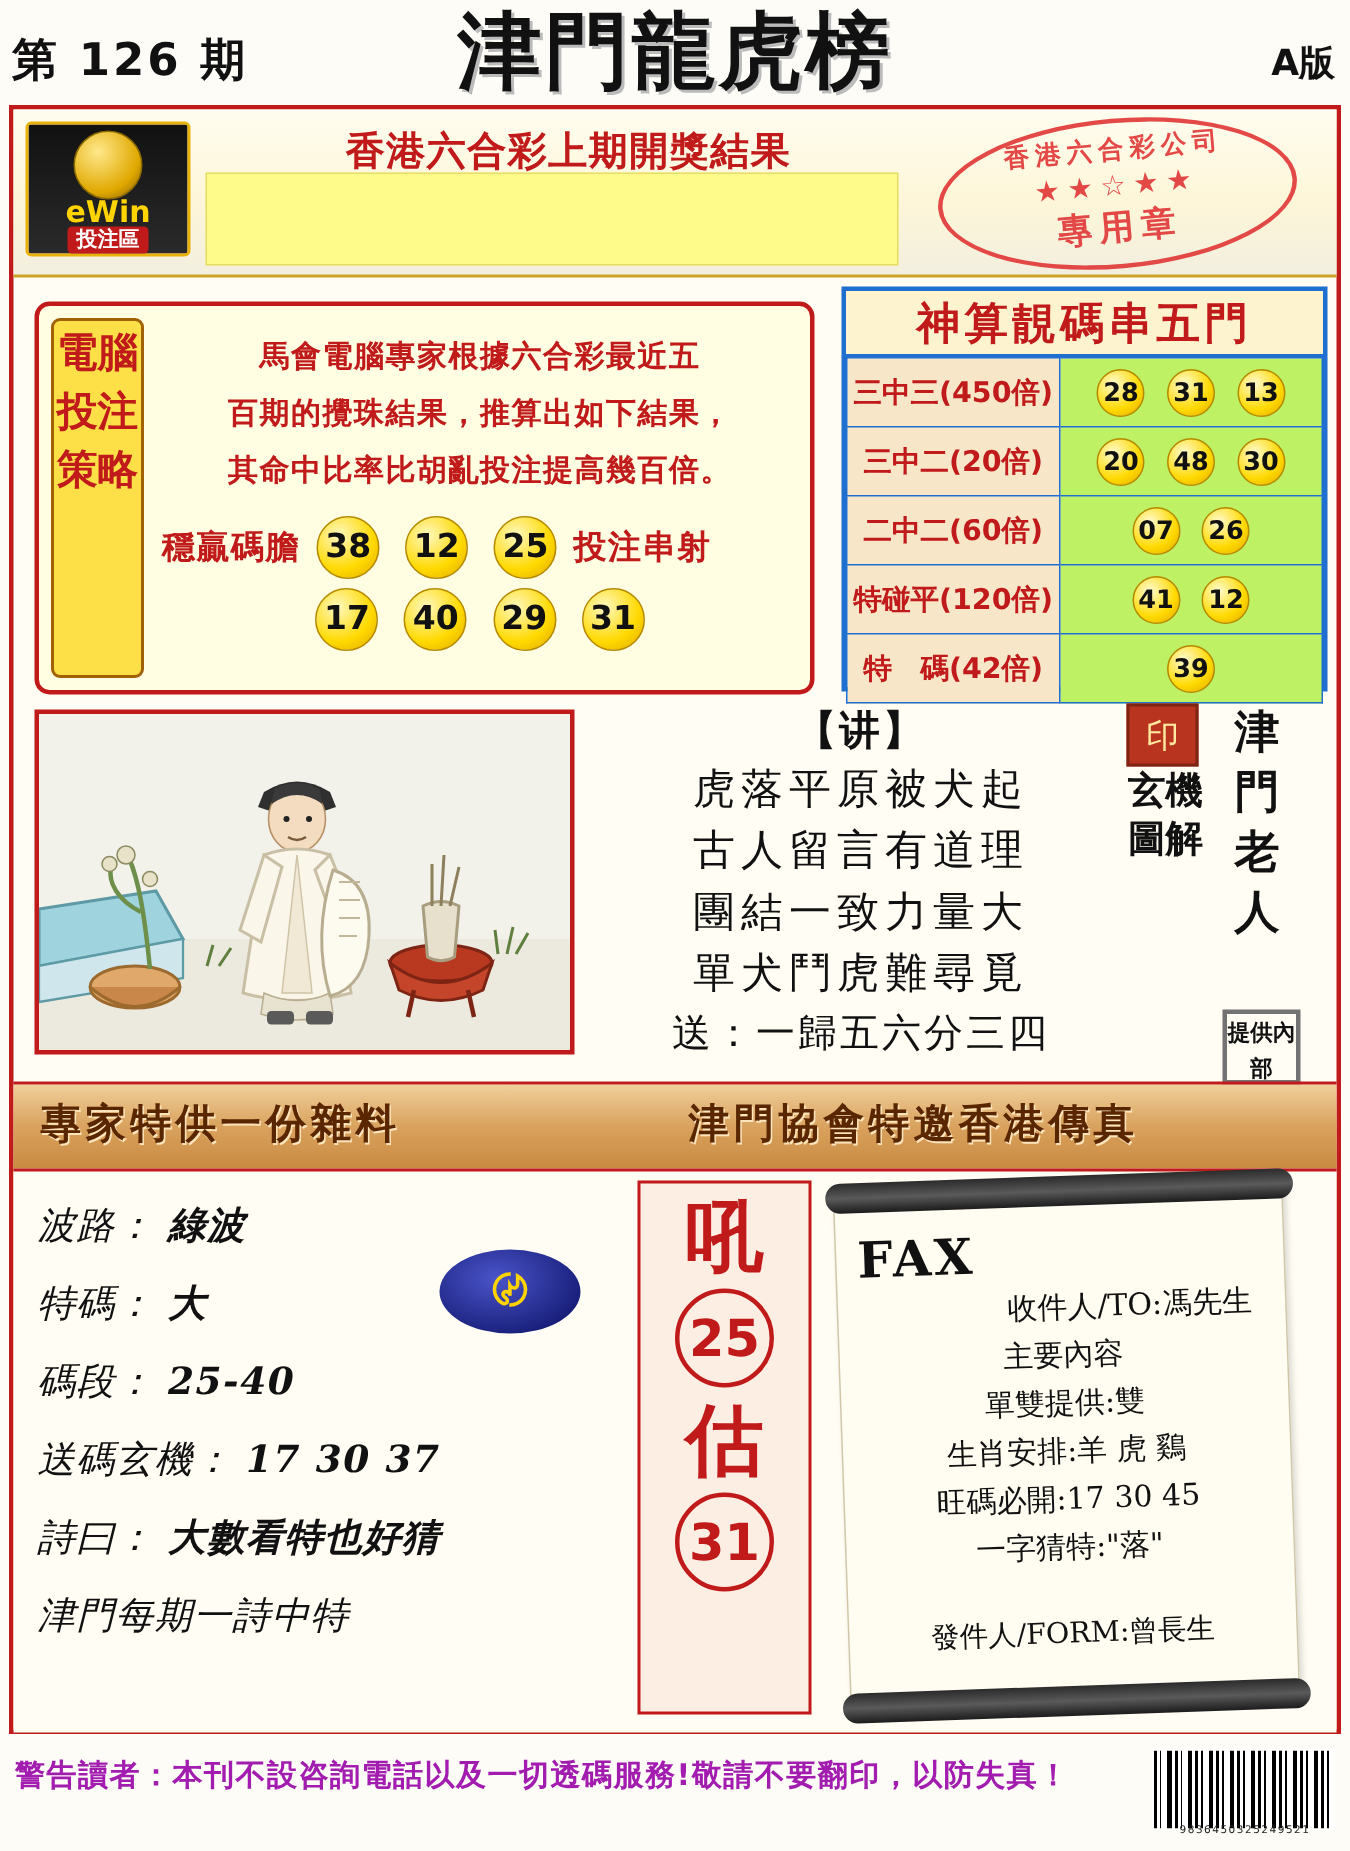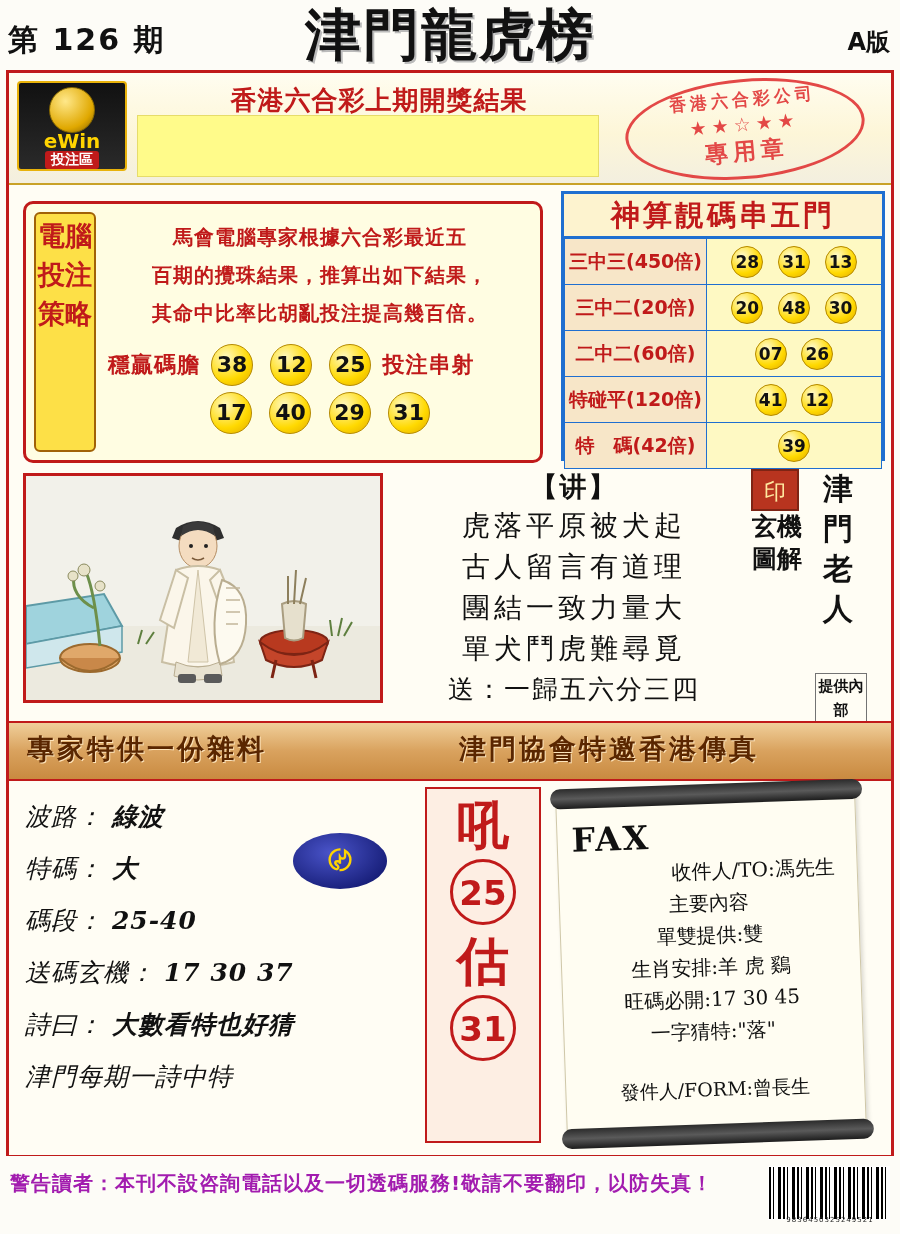--- a/index.html
+++ b/index.html
@@ -150,21 +150,21 @@
   }
   .ntable table{width:100%;border-collapse:collapse;}
   .ntable td{
     border:1px solid #1f6fd0;
     height:43px;
     font-size:19px;color:#c01a1a;font-weight:bold;
     text-align:center;
     background:#f7e6c8;
   }
   .ntable td.cell-nums{
-    background:#fef9c3;width:172px;
+    background:#bef264;width:172px;
   }
   .ball-sm{
     display:inline-block;width:30px;height:30px;border-radius:50%;
     background:radial-gradient(circle at 35% 30%,#fffbd0,#ffd900 60%,#dfa600);
     border:1px solid #b58a00;
     color:#111;font-size:17px;font-weight:bold;
     line-height:30px;text-align:center;margin:0 4px;
     vertical-align:middle;
   }
 
@@ -195,21 +195,21 @@
     color:#ffe9a0;font-size:22px;line-height:42px;text-align:center;
     box-sizing:border-box;
   }
   .xuanji .t{font-size:25px;font-weight:bold;color:#111;line-height:32px;}
   .oldman{
     position:absolute;left:806px;top:396px;width:46px;
     text-align:center;font-size:30px;font-weight:bold;color:#111;line-height:40px;
   }
   .innerbox{
     position:absolute;left:806px;top:600px;width:52px;height:50px;
-    border:1px solid #737373;font-size:15px;line-height:24px;
+    border:3px solid #737373;font-size:15px;line-height:24px;
     text-align:center;color:#111;box-sizing:border-box;
     font-weight:bold;
   }
 
   
   .bannerstrip{
     position:absolute;left:0;top:648px;width:882px;height:56px;
     background:linear-gradient(to bottom,#f0cf9a,#d9a25e 50%,#c98a40);
     border-top:2px solid #c01a1a;border-bottom:2px solid #c01a1a;
   }

